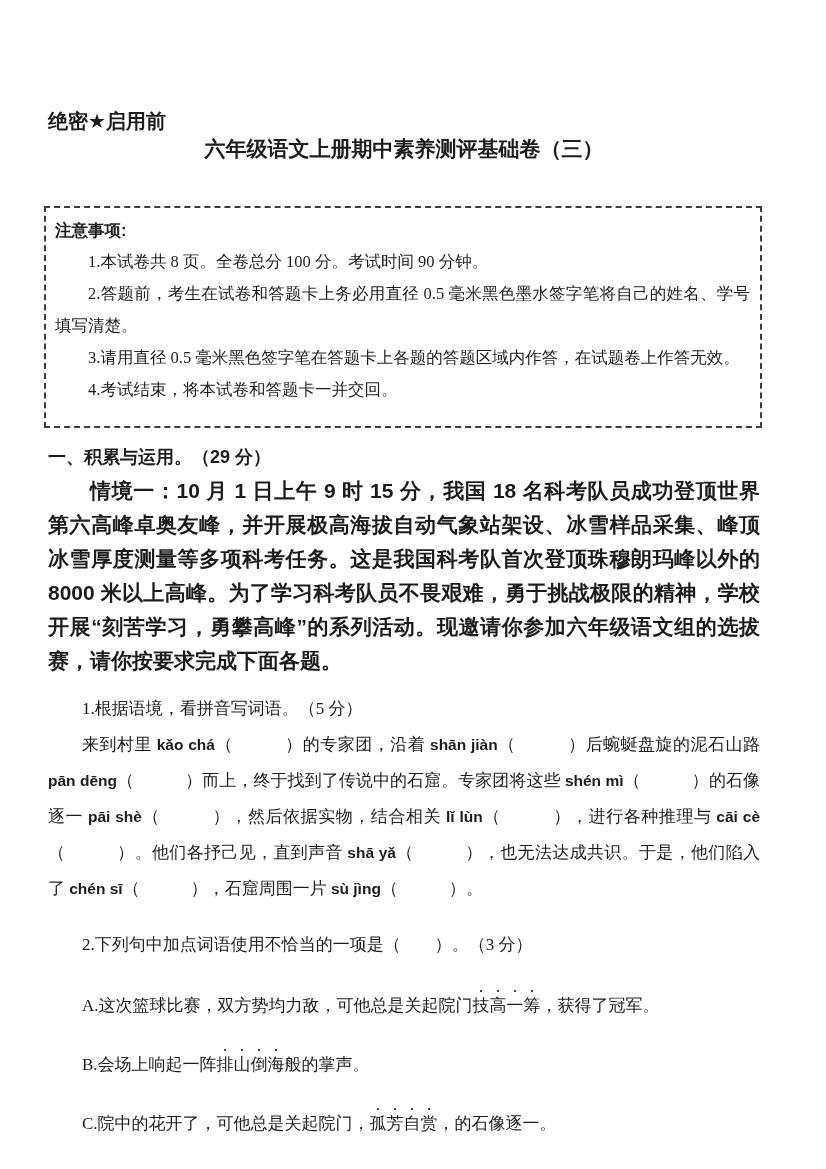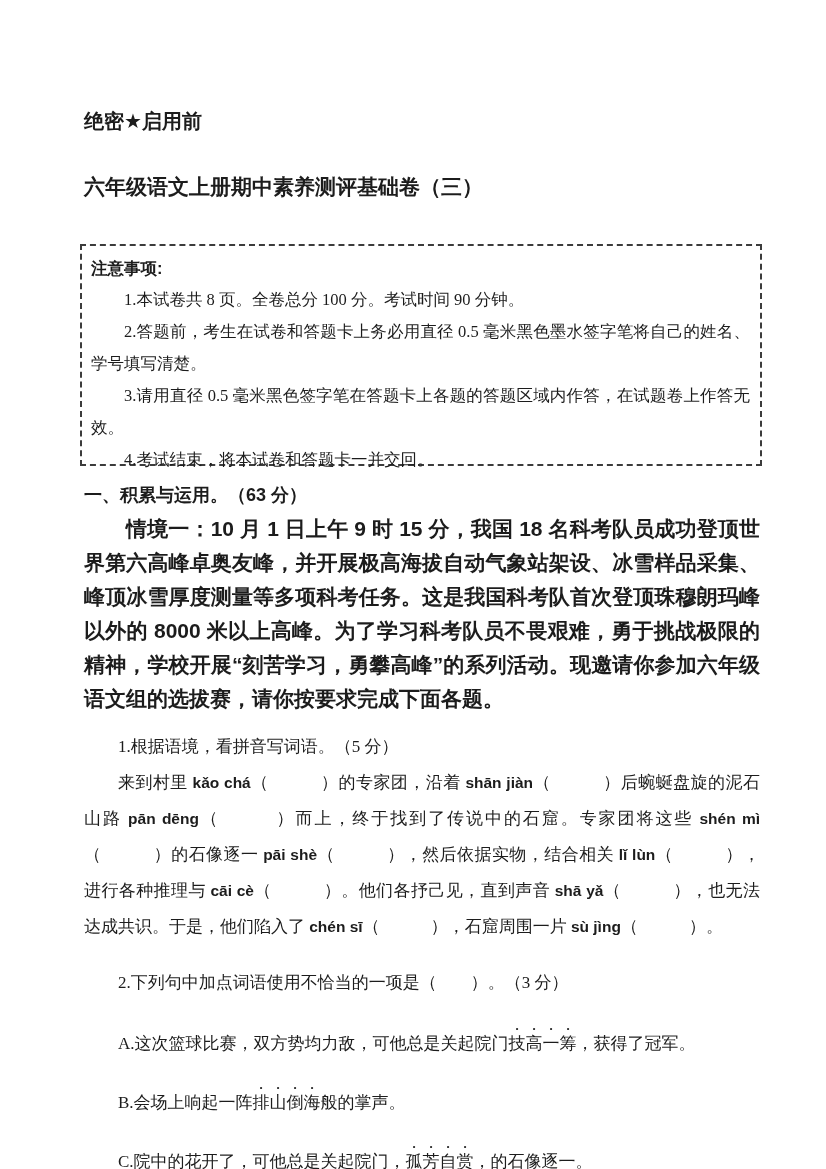--- a/index.html
+++ b/index.html
@@ -3,28 +3,28 @@
 <meta charset="utf-8">
 <style>
   * { margin: 0; padding: 0; box-sizing: border-box; }
   html, body { background: #ffffff; }
   body {
     width: 826px; height: 1169px;
     position: relative; overflow: hidden;
     color: #1c1c1c;
     font-family: "Liberation Serif", "DejaVu Serif", serif;
   }
-  .page { position: absolute; inset: 0; padding: 108px 66px 0 84px; }
+  .page { position: absolute; inset: 0; padding: 108px 66px 0 48px; }
 
   .classification {
     font-family: "Liberation Sans", "DejaVu Sans", sans-serif;
     font-weight: 700; font-size: 20px; line-height: 26px;
   }
   .paper-title {
-    margin-top: 38px; 
+    text-align: center;
     font-family: "Liberation Sans", "DejaVu Sans", sans-serif;
     font-weight: 700; font-size: 21px; line-height: 30px;
   }
 
   .notice-box {
     margin-top: 42px; margin-left: -4px; margin-right: -2px;
     border: 2px dashed #3c3c3c;
     padding: 6px 10px 0 9px;
     height: 222px; overflow: visible;
   }
@@ -74,21 +74,21 @@
   <div class="paper-title">六年级语文上册期中素养测评基础卷（三）</div>
 
   <div class="notice-box">
     <div class="notice-heading">注意事项:</div>
     <p class="notice-item">1.本试卷共 8 页。全卷总分 100 分。考试时间 90 分钟。</p>
     <p class="notice-item">2.答题前，考生在试卷和答题卡上务必用直径 0.5 毫米黑色墨水签字笔将自己的姓名、学号填写清楚。</p>
     <p class="notice-item">3.请用直径 0.5 毫米黑色签字笔在答题卡上各题的答题区域内作答，在试题卷上作答无效。</p>
     <p class="notice-item">4.考试结束，将本试卷和答题卡一并交回。</p>
   </div>
 
-  <div class="section-heading">一、积累与运用。（63 分）</div>
+  <div class="section-heading">一、积累与运用。（29 分）</div>
 
   <p class="scenario">情境一：10 月 1 日上午 9 时 15 分，我国 18 名科考队员成功登顶世界第六高峰卓奥友峰，并开展极高海拔自动气象站架设、冰雪样品采集、峰顶冰雪厚度测量等多项科考任务。这是我国科考队首次登顶珠穆朗玛峰以外的 8000 米以上高峰。为了学习科考队员不畏艰难，勇于挑战极限的精神，学校开展“刻苦学习，勇攀高峰”的系列活动。现邀请你参加六年级语文组的选拔赛，请你按要求完成下面各题。</p>
 
   <p class="q-stem">1.根据语境，看拼音写词语。（5 分）</p>
 
   <p class="q1-passage">
     <span class="cn">来到村里 </span><span class="py">kǎo chá</span><span class="cn">（　　　）的专家团，沿着 </span><span class="py">shān jiàn</span><span class="cn">（　　　）后蜿蜒盘旋的泥石山路 </span><span class="py">pān dēng</span><span class="cn">（　　　）而上，终于找到了传说中的石窟。专家团将这些 </span><span class="py">shén mì</span><span class="cn">（　　　）的石像逐一 </span><span class="py">pāi shè</span><span class="cn">（　　　），然后依据实物，结合相关 </span><span class="py">lǐ lùn</span><span class="cn">（　　　），进行各种推理与 </span><span class="py">cāi cè</span><span class="cn">（　　　）。他们各抒己见，直到声音 </span><span class="py">shā yǎ</span><span class="cn">（　　　），也无法达成共识。于是，他们陷入了 </span><span class="py">chén sī</span><span class="cn">（　　　），石窟周围一片 </span><span class="py">sù jìng</span><span class="cn">（　　　）。</span>
   </p>
 
   <p class="q-stem q2-stem">2.下列句中加点词语使用不恰当的一项是（　　）。（3 分）</p>

